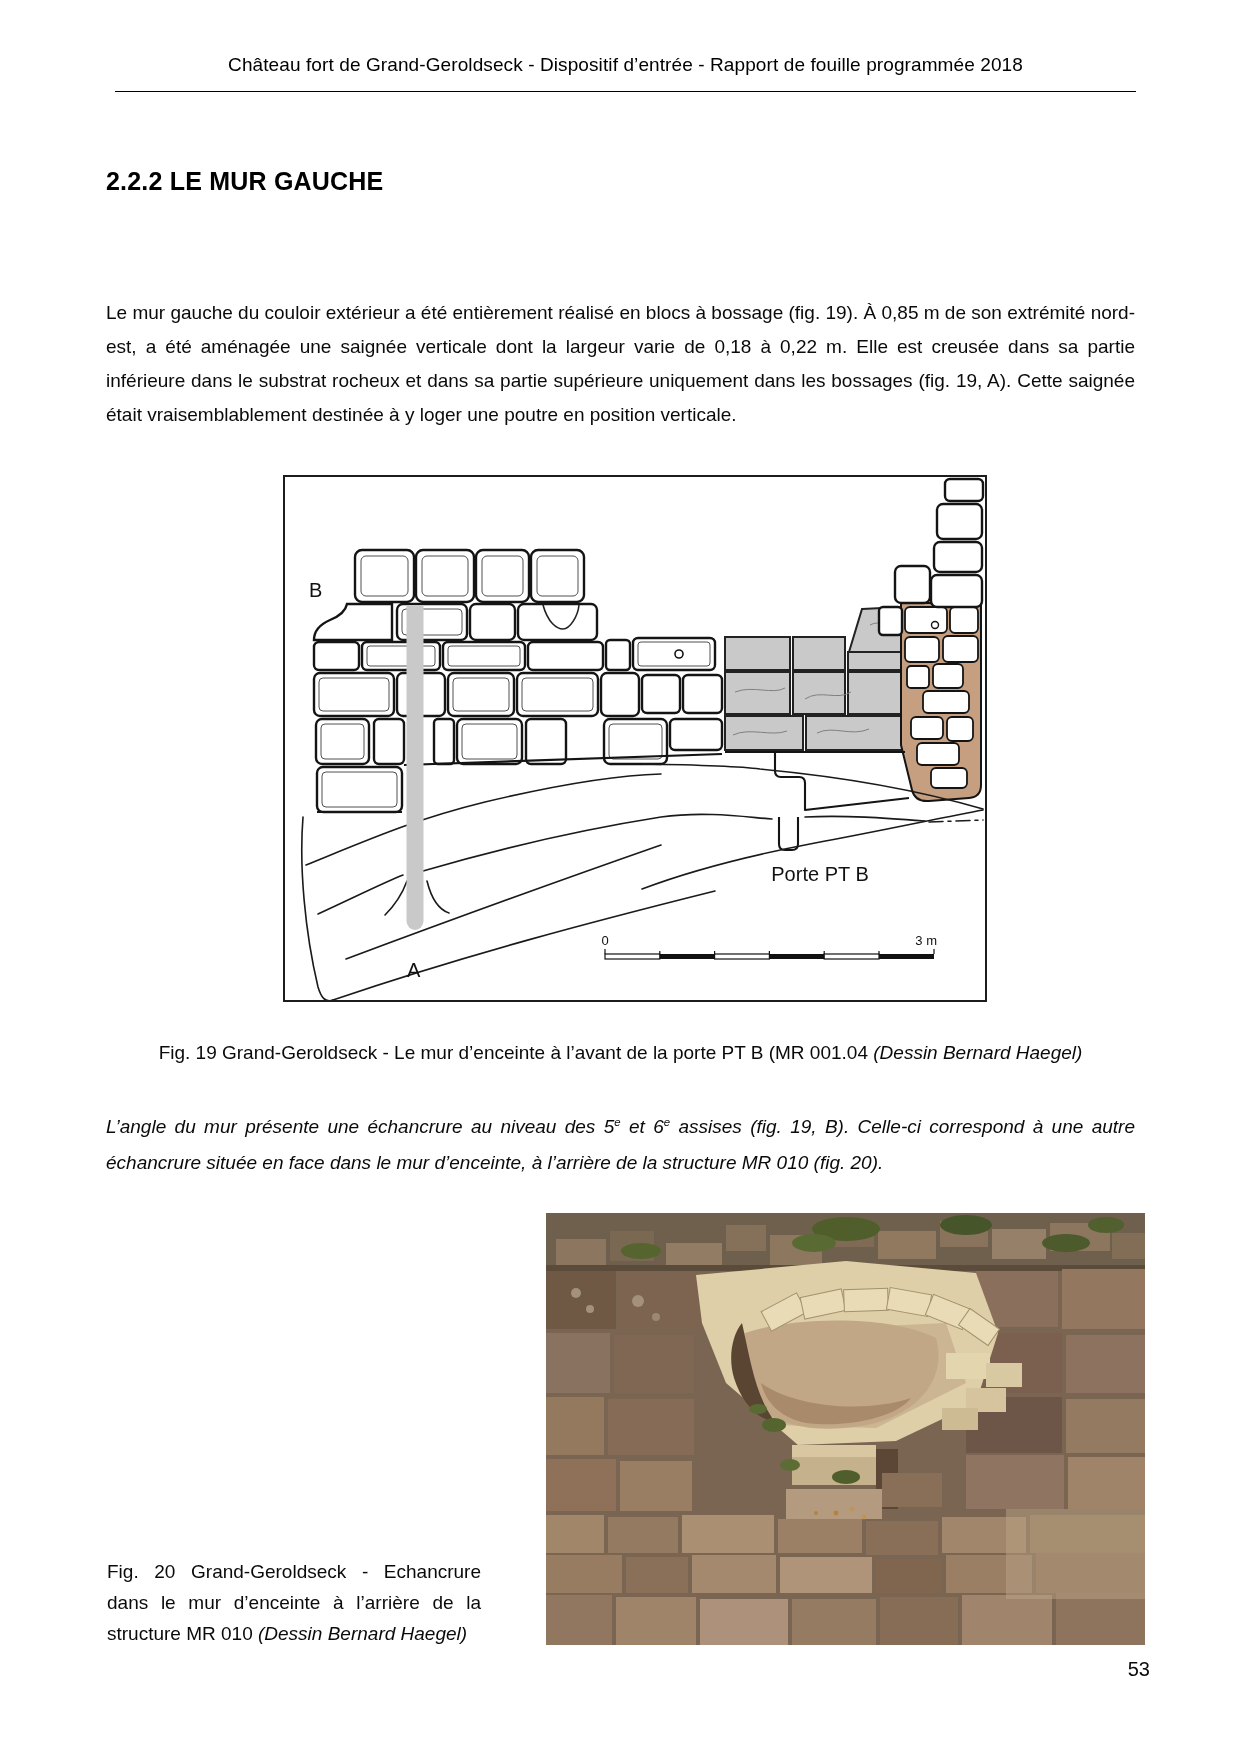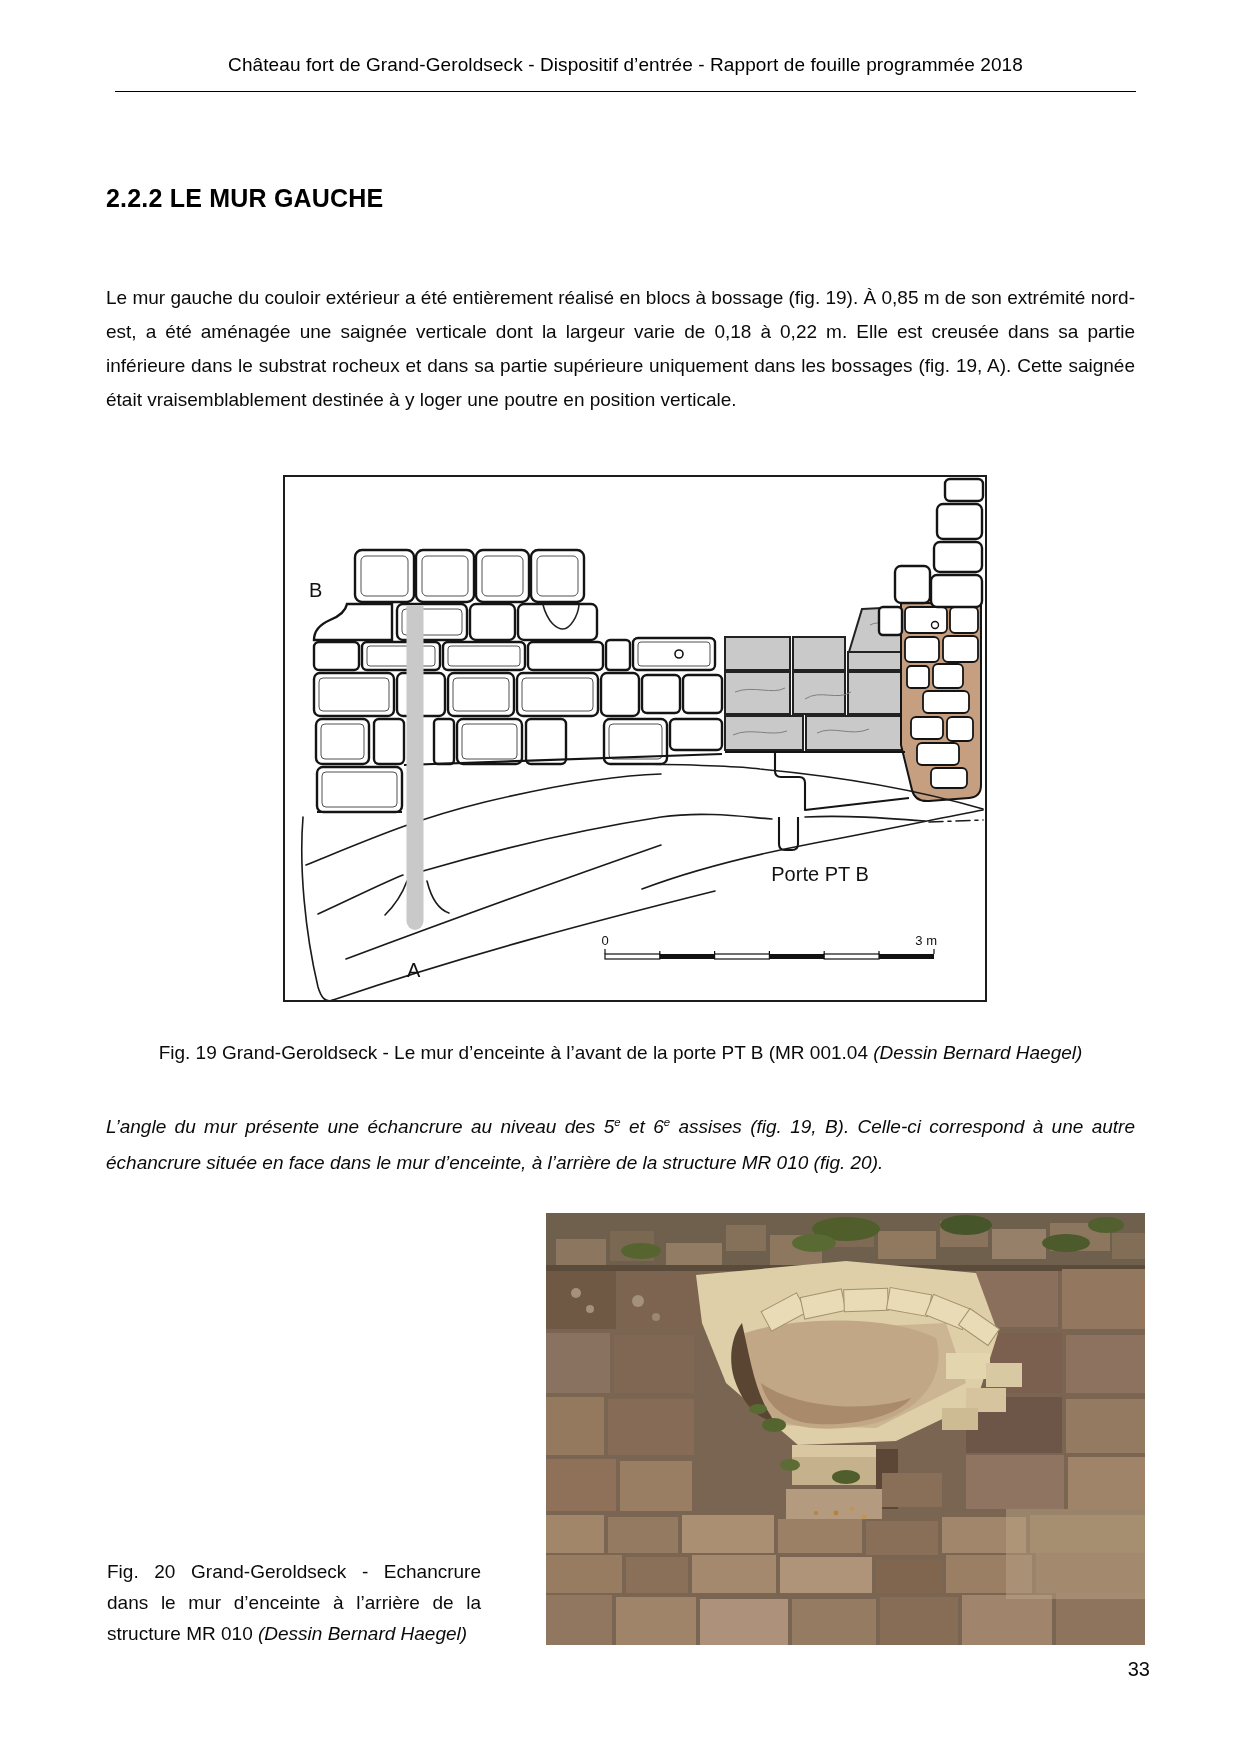--- a/index.html
+++ b/index.html
@@ -9,26 +9,26 @@
   }
   .abs{position:absolute;}
   .header-title{
     top:54px;left:115px;width:1021px;text-align:center;
     font-size:19px;letter-spacing:0.1px;
   }
   .header-rule{
     top:91px;left:115px;width:1021px;border-top:1.7px solid #000;height:0;
   }
   .section-heading{
-    top:184px;left:106px;font-size:25px;font-weight:bold;letter-spacing:0.2px;
+    top:167px;left:106px;font-size:25px;font-weight:bold;letter-spacing:0.2px;
   }
   .para{
     left:106px;width:1029px;font-size:19px;text-align:justify;color:#0a0a0a;
   }
-  .para-1{top:245px;line-height:34px;margin-top:36px;}
+  .para-1{top:260px;line-height:34px;margin-top:36px;}
   .para-2{top:1090px;line-height:36px;font-style:italic;}
   sup{font-size:60%;line-height:0;}
   .fig19-frame{
     left:283px;top:475px;width:704px;height:527px;
     border:2px solid #1c1c1c;background:#fff;box-sizing:border-box;
   }
   .fig19-frame svg{display:block;width:700px;height:523px;}
   .caption-19{
     top:1030px;left:106px;width:1029px;text-align:center;font-size:19px;color:#0a0a0a;margin-top:12px;
   }
@@ -334,13 +334,13 @@
       <rect x="510" y="380" width="89" height="52" fill="#8f745d"></rect>
       <rect x="460" y="296" width="139" height="90" fill="#bfa98a" opacity="0.45"></rect>
     </g>
   </svg>
 </div>
 
 <div class="abs caption-20">
   <span>Fig. 20 Grand-Geroldseck - Echancrure dans le mur d’enceinte à l’arrière de la structure MR 010 </span><span class="caption-credit">(Dessin Bernard Haegel)</span>
 </div>
 
-<div class="abs page-number">33</div>
+<div class="abs page-number">53</div>
 
 </body></html>

